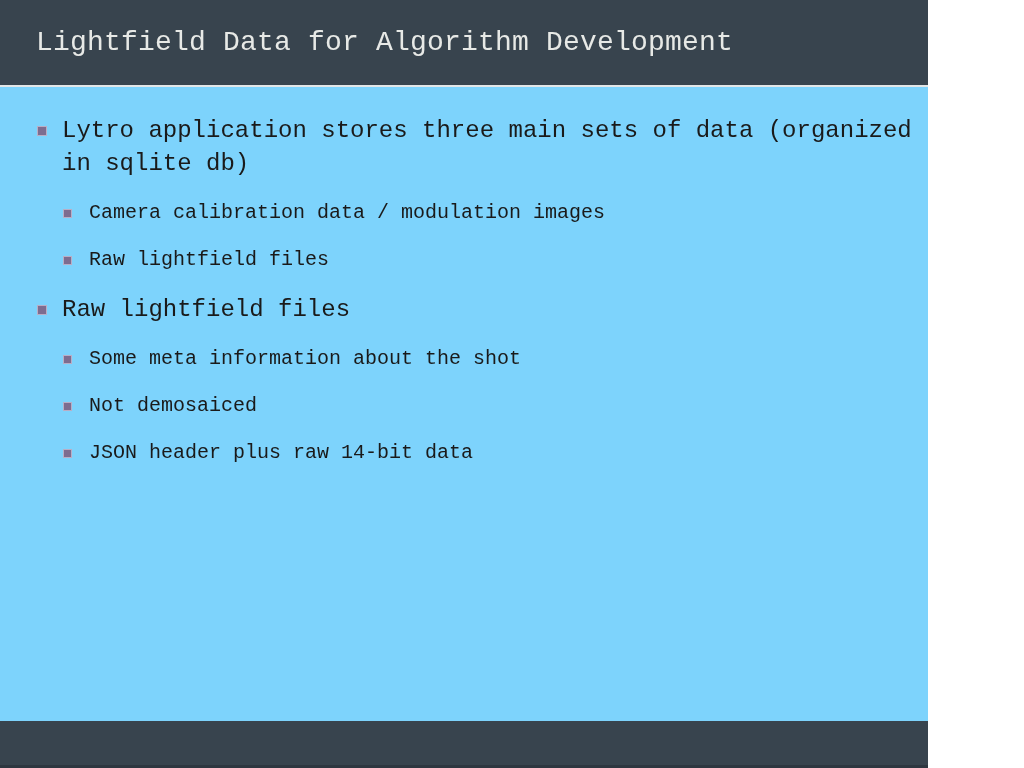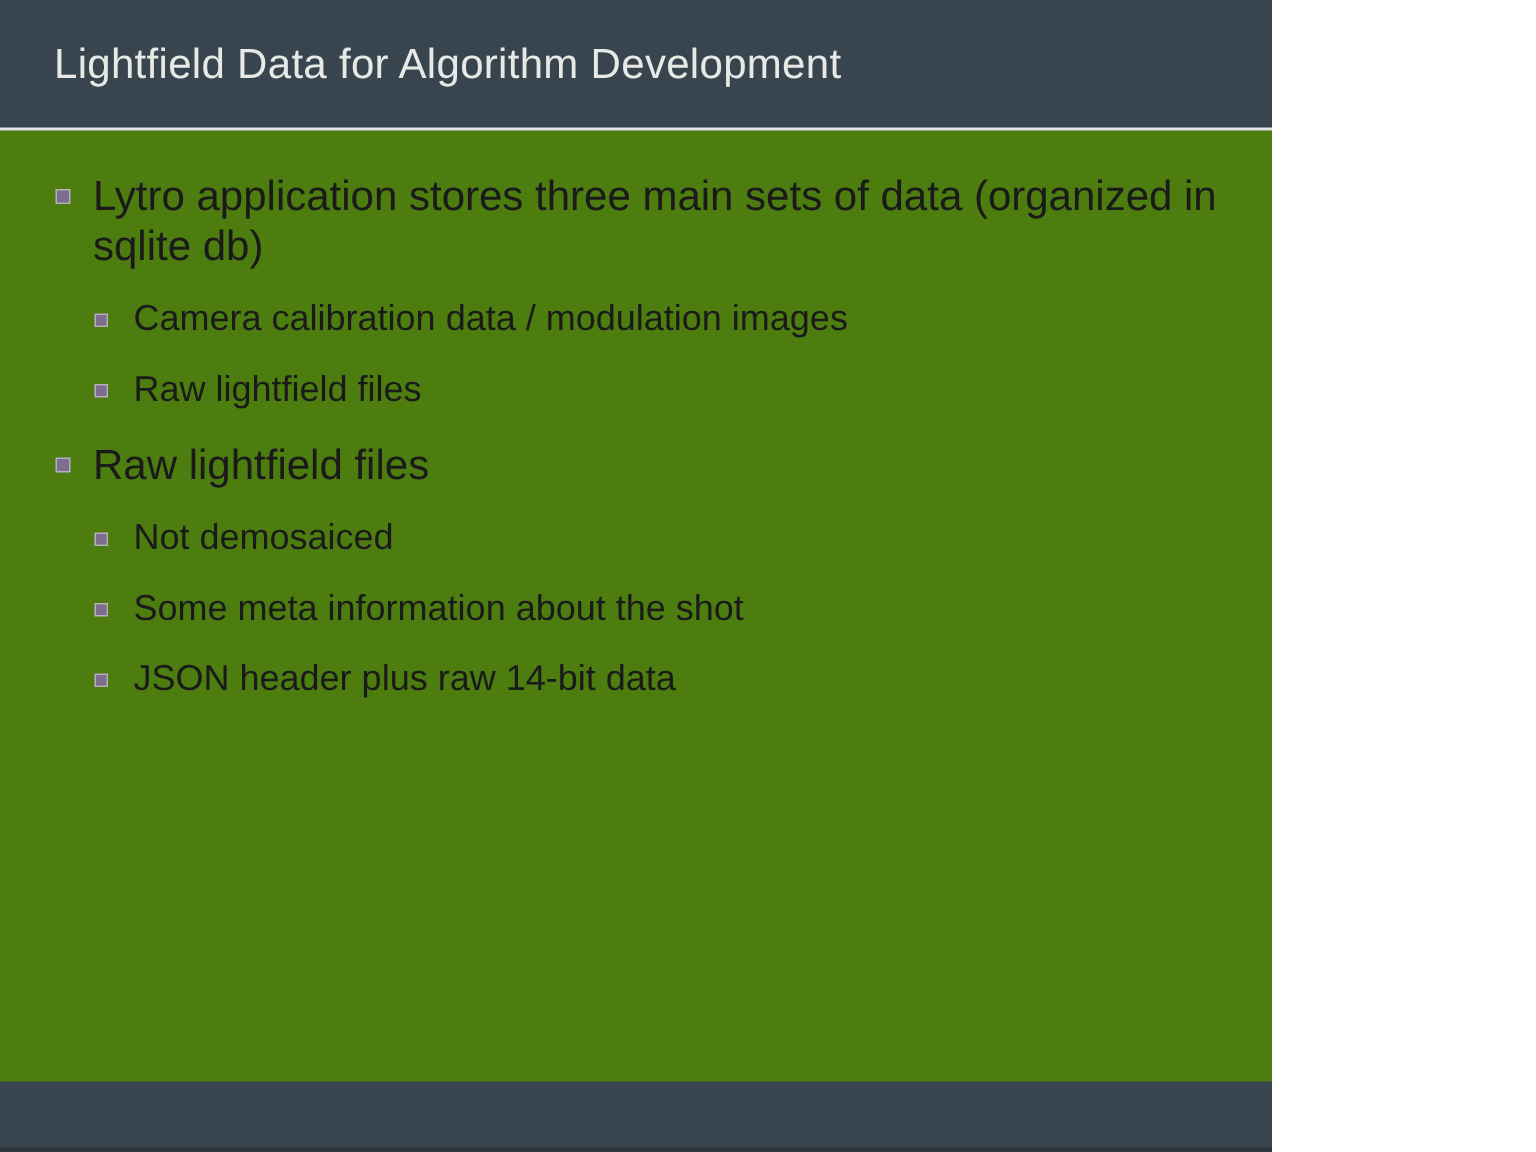--- a/index.html
+++ b/index.html
@@ -3,24 +3,25 @@
 <meta charset="utf-8">
 <style>
   html, body {
     margin: 0;
     padding: 0;
     background: #ffffff;
     font-family: "Liberation Sans", "DejaVu Sans", sans-serif;
   }
   .slide {
     position: relative;
-    width: 848px;
+    width: 928px;
     height: 768px;
     overflow: hidden;
-    background: #4d7c0f;
+    background: #7dd3fc;
+    font-family: Liberation Mono, monospace;
   }
   
   .titlebar {
     position: absolute;
     top: 0; left: 0; right: 0;
     height: 87px;
     background: var(--header-bg, #38444e);
     border-bottom: 2px solid #e2e6e7;
     display: flex;
     align-items: center;
@@ -50,27 +51,27 @@
     padding-top: 25px;
     box-sizing: border-box;
   }
   .row {
     display: flex;
     align-items: flex-start;
     color: var(--text-color, #1a1a1a);
   }
   .row.l1 {
     padding-left: 38px;
-    font-size: 28px;
+    font-size: 24px;
     line-height: 33px;
     margin-bottom: 19px;
   }
   .row.l2 {
     padding-left: 64px;
-    font-size: 24px;
+    font-size: 20px;
     line-height: 28px;
     margin-bottom: 19px;
   }
   .sq {
     flex: 0 0 auto;
     background: var(--bullet-color, #7d6d90);
     outline: 1px solid #b9aec6;
   }
   .row.l1 .sq {
     width: 8px; height: 8px;
@@ -110,26 +111,26 @@
     </div>
 
 
     <div class="row l1">
       <span class="sq"></span>
       <span>Raw lightfield files</span>
     </div>
 
     <div class="row l2">
       <span class="sq"></span>
-      <span>Not demosaiced</span>
+      <span>Some meta information about the shot</span>
     </div>
 
     <div class="row l2">
       <span class="sq"></span>
-      <span>Some meta information about the shot</span>
+      <span>Not demosaiced</span>
     </div>
 
     <div class="row l2">
       <span class="sq"></span>
       <span>JSON header plus raw 14-bit data</span>
     </div>
 
   </main>
 
   <footer class="footerbar"></footer>

